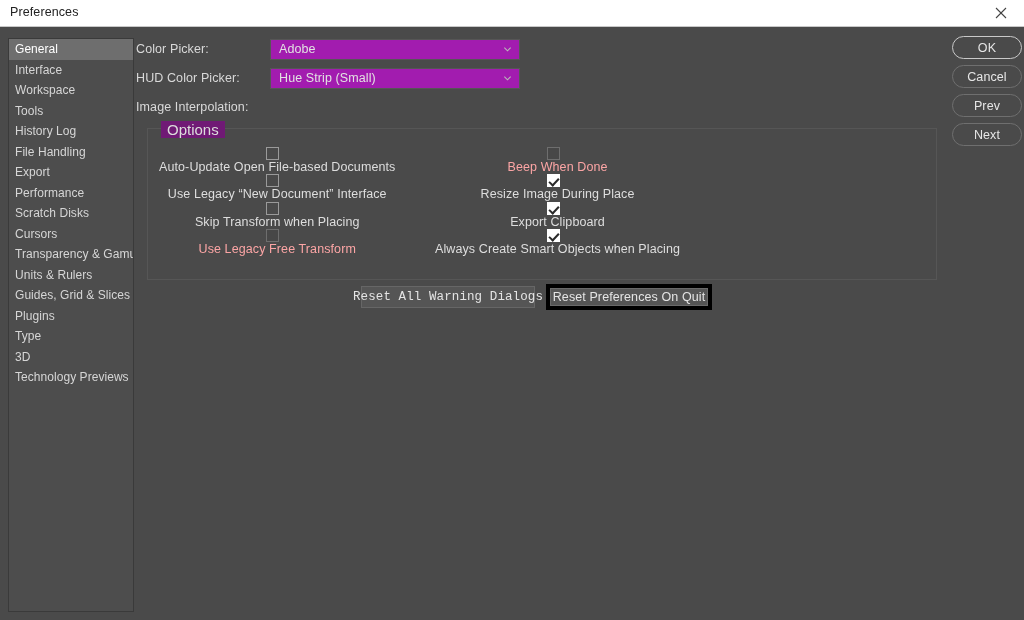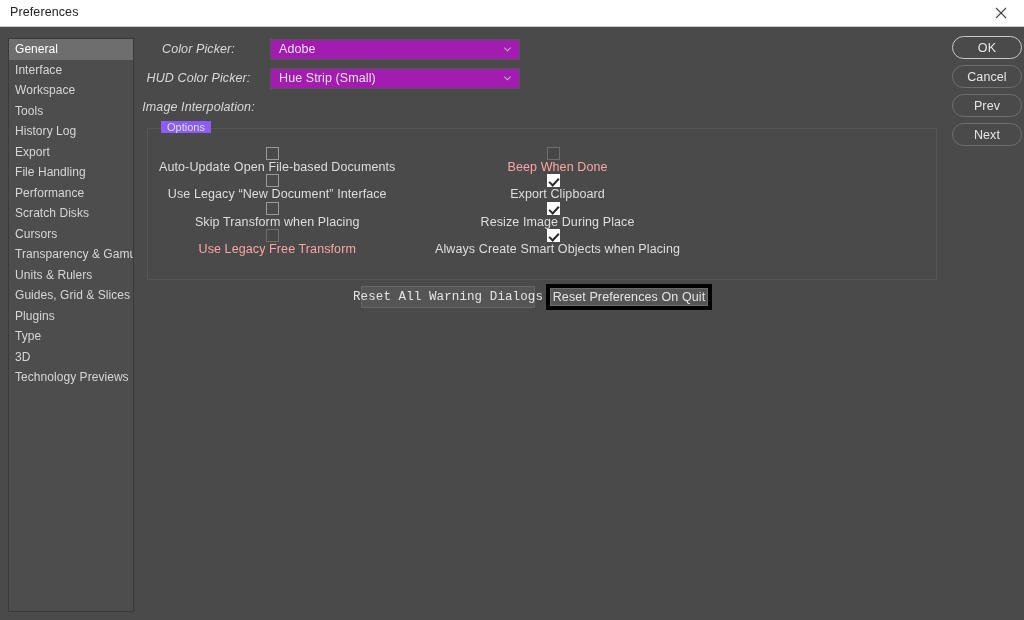--- a/index.html
+++ b/index.html
@@ -101,27 +101,26 @@
   
   .field-row {
     position: absolute;
     left: 0;
     height: 22px;
     display: flex;
     align-items: center;
   }
   .field-label {
     width: 125px;
-    text-align: center;
+    text-align: left;
     padding-right: 9px;
     font-size: 12.5px;
     color: #d9d9d9;
     white-space: nowrap;
     letter-spacing: 0.1px;
-    font-style: italic;
   }
   .dropdown {
     position: relative;
     width: 250px;
     height: 21px;
     background: #a21caf;
     border: 1px solid #565656;
     box-sizing: border-box;
     display: flex;
     align-items: center;
@@ -151,23 +150,23 @@
     width: 790px;
     height: 152px;
     border: 1px solid #565656;
     border-radius: 0;
     box-sizing: border-box;
   }
   .options-legend {
     position: absolute;
     left: 13px;
     top: -8px;
-    background: #8b5cf6;
+    background: #701a75;
     padding: 0 6px;
-    font-size: 11px;
+    font-size: 15px;
     color: #dcdcdc;
     white-space: nowrap;
   }
 
   .check-col {
     position: absolute;
     top: 18px;
   }
   .check-col.left  { left: 11px; }
   .check-col.right { left: 287px; }
@@ -285,22 +284,22 @@
   </div>
 
   <div class="dialog-body">
 
     <div class="sidebar" id="sidebar">
         <div class="side-item selected">General</div>
         <div class="side-item">Interface</div>
         <div class="side-item">Workspace</div>
         <div class="side-item">Tools</div>
         <div class="side-item">History Log</div>
+        <div class="side-item">File Handling</div>
         <div class="side-item">Export</div>
-        <div class="side-item">File Handling</div>
         <div class="side-item">Performance</div>
         <div class="side-item">Scratch Disks</div>
         <div class="side-item">Cursors</div>
         <div class="side-item">Transparency &amp; Gamut</div>
         <div class="side-item">Units &amp; Rulers</div>
         <div class="side-item">Guides, Grid &amp; Slices</div>
         <div class="side-item">Plugins</div>
         <div class="side-item">Type</div>
         <div class="side-item">3D</div>
         <div class="side-item">Technology Previews</div>
@@ -352,25 +351,25 @@
               <span class="check-label dim">Use Legacy Free Transform</span>
             </div>
           </div>
         <div class="check-col right" id="opts-right">
             <div class="check-row">
               <span class="cbox disabled"></span>
               <span class="check-label dim">Beep When Done</span>
             </div>
             <div class="check-row">
               <span class="cbox checked"></span>
+              <span class="check-label">Resize Image During Place</span>
+            </div>
+            <div class="check-row">
+              <span class="cbox checked"></span>
               <span class="check-label">Export Clipboard</span>
-            </div>
-            <div class="check-row">
-              <span class="cbox checked"></span>
-              <span class="check-label">Resize Image During Place</span>
             </div>
             <div class="check-row">
               <span class="cbox checked"></span>
               <span class="check-label">Always Create Smart Objects when Placing</span>
             </div>
           </div>
       </div>
 
       <div class="reset-btn" id="reset-warnings">Reset All Warning Dialogs</div>
 

